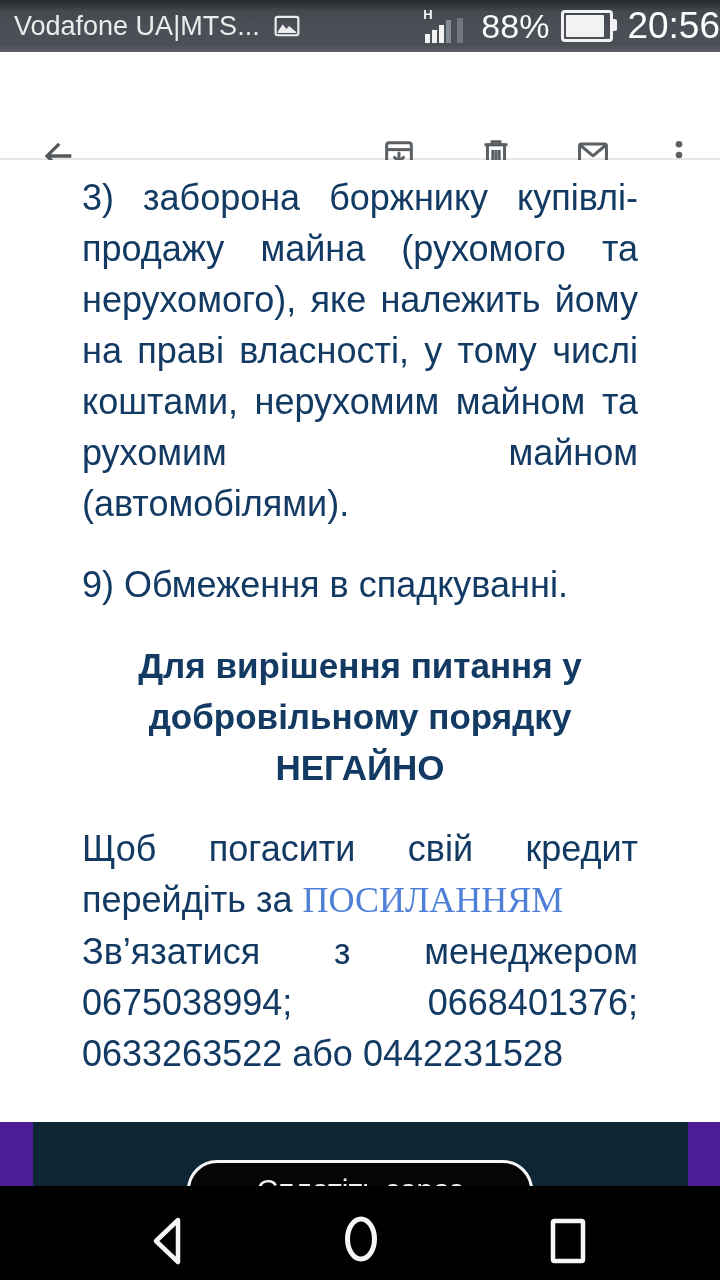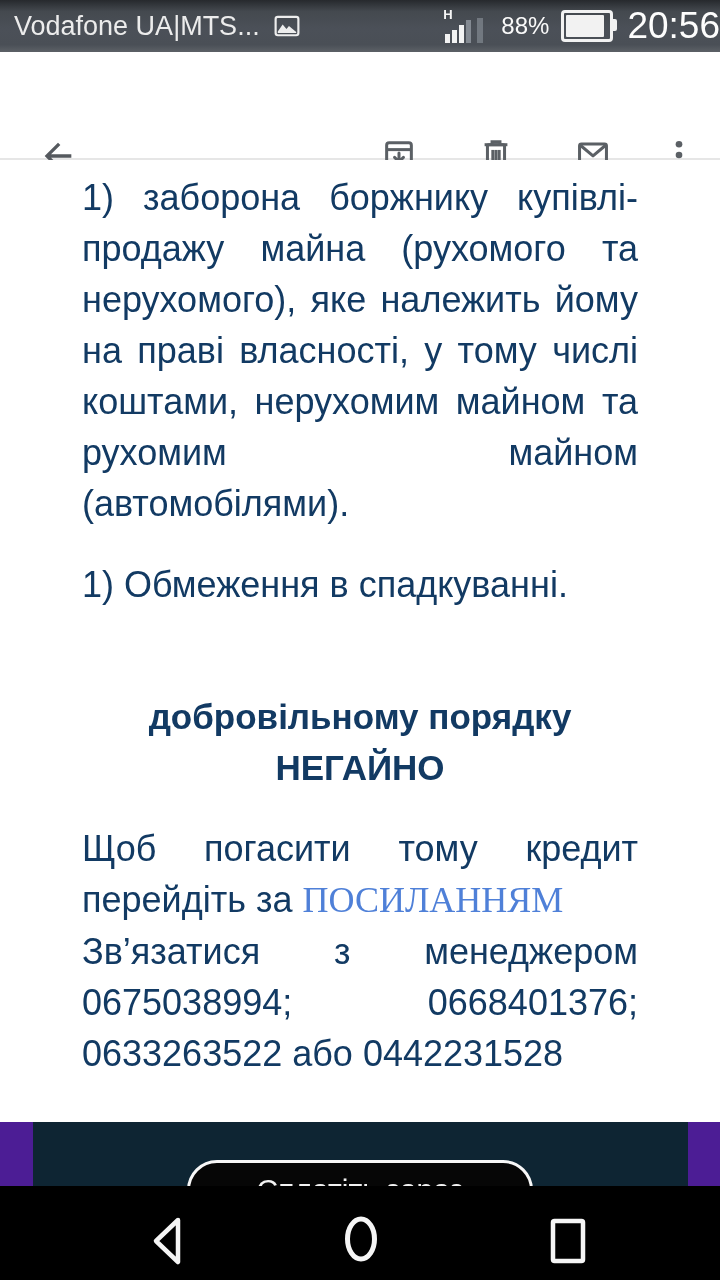--- a/index.html
+++ b/index.html
@@ -13,21 +13,21 @@
   .carrier{font-size:27px;margin-left:14px;color:#ececec;white-space:nowrap;}
   .sb-img-icon{margin-left:14px;display:flex;align-items:center;}
   .sb-spacer{flex:1;}
   .signal-wrap{display:flex;align-items:flex-end;height:34px;margin-right:8px;position:relative;}
   .net-type{position:absolute;left:-2px;top:-2px;font-size:13px;font-weight:bold;color:#f5f5f5;}
   .sig-bars{display:flex;align-items:flex-end;margin-top:8px;}
   .sig-bars i{display:block;width:5px;margin-right:2px;background:#f2f2f2;}
   .sig-bars i.b1{height:9px;}.sig-bars i.b2{height:13px;}.sig-bars i.b3{height:18px;}
   .sig-bars i.b4{height:23px;background:#848a92;}
   .sig-dim{width:6px;height:25px;background:#7f858d;opacity:.75;margin:0 10px 0 4px;align-self:flex-end;}
-  .batt-pct{font-size:24px;color:#fafafa;margin-right:12px;}
+  .batt-pct{font-size:34px;color:#fafafa;margin-right:12px;}
   .battery{position:relative;width:46px;height:26px;border:3px solid #f2f2f2;border-radius:4px;margin-right:14px;}
   .battery .fill{position:absolute;left:2px;top:2px;bottom:2px;width:82%;background:#f2f2f2;border-radius:1px;}
   .battery .nub{position:absolute;right:-7px;top:6px;width:4px;height:12px;background:#f2f2f2;border-radius:0 2px 2px 0;}
   .clock{font-size:37px;color:#fdfdfd;}
 
   
   .toolbar{position:absolute;left:0;top:52px;width:720px;height:106px;background:#ffffff;
     border-bottom:2px solid #e6e6e6;box-shadow:0 1px 2px rgba(0,0,0,.08);}
   .tb-icon{position:absolute;top:84px;width:40px;height:40px;cursor:pointer;}
   .tb-back{left:38px;}
@@ -121,28 +121,28 @@
     <span class="tb-icon tb-more">
       <svg width="38" height="38" viewBox="0 0 24 24" fill="#5b6065">
         <circle cx="12" cy="5.2" r="2.1"></circle>
           <circle cx="12" cy="12" r="2.1"></circle>
           <circle cx="12" cy="18.8" r="2.1"></circle>
       </svg>
     </span>
   </div>
 
   <div class="content">
-    <p class="p-just">1) заборона боржнику купівлі-продажу майна (рухомого та нерухомого), яке належить йому на праві власності, у тому числі коштами, нерухомим майном та рухомим майном (автомобілями).</p>
-    <p>1) Обмеження в спадкуванні.</p>
+    <p class="p-just">3) заборона боржнику купівлі-продажу майна (рухомого та нерухомого), яке належить йому на праві власності, у тому числі коштами, нерухомим майном та рухомим майном (автомобілями).</p>
+    <p>9) Обмеження в спадкуванні.</p>
     <p class="heading">
-      <br>
+      <span>Для вирішення питання у</span><br>
       <span>добровільному порядку НЕГАЙНО</span><br>
     </p>
     <p class="p-just">
-      <span>Щоб погасити тому кредит перейдіть за </span><a class="link">ПОСИЛАННЯМ</a><br>
+      <span>Щоб погасити свій кредит перейдіть за </span><a class="link">ПОСИЛАННЯМ</a><br>
       <span>Зв’язатися з менеджером 0675038994; 0668401376; 0633263522 або 0442231528</span>
     </p>
   </div>
 
   <div class="footer-banner">
     <div class="pay-button">
       <span>Сплатіть зараз</span>
     </div>
   </div>
 

